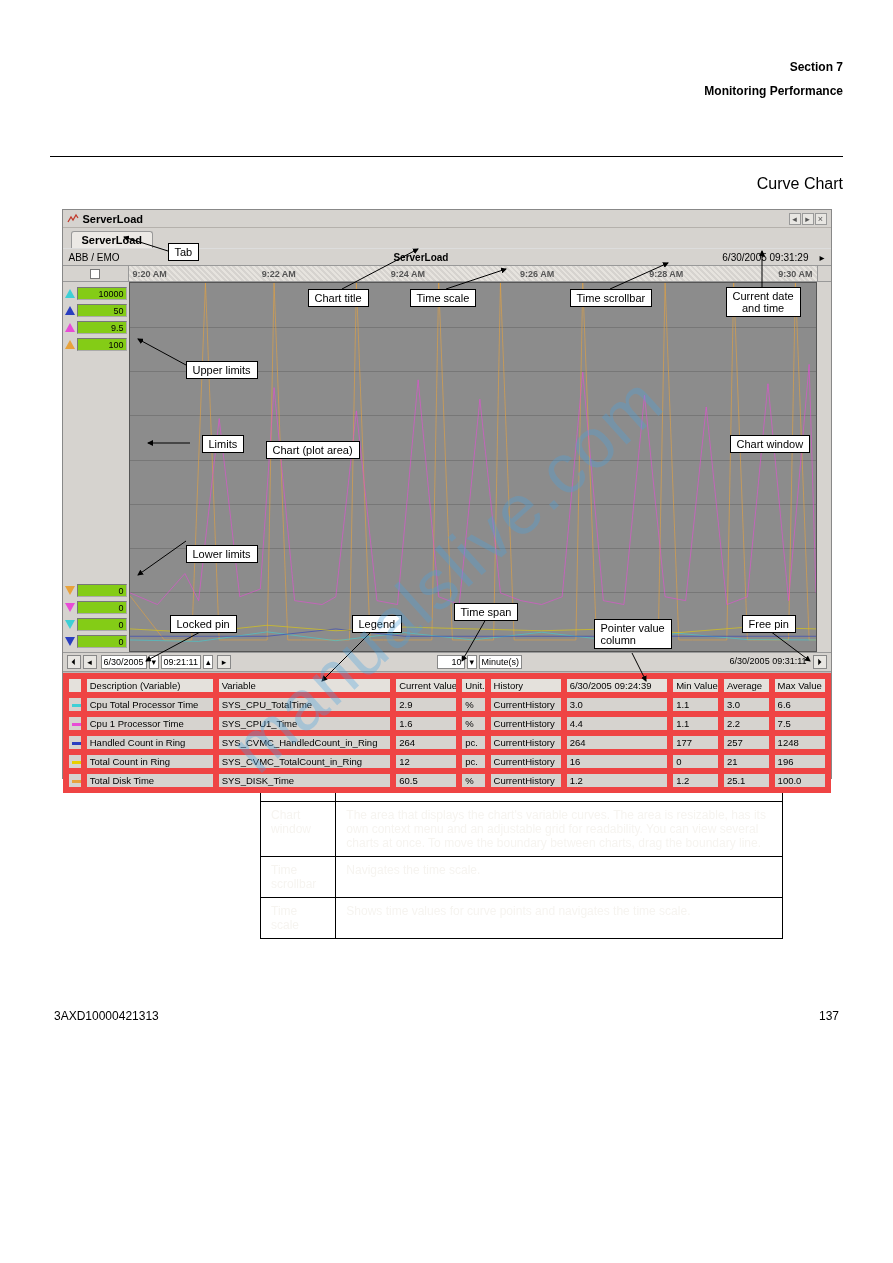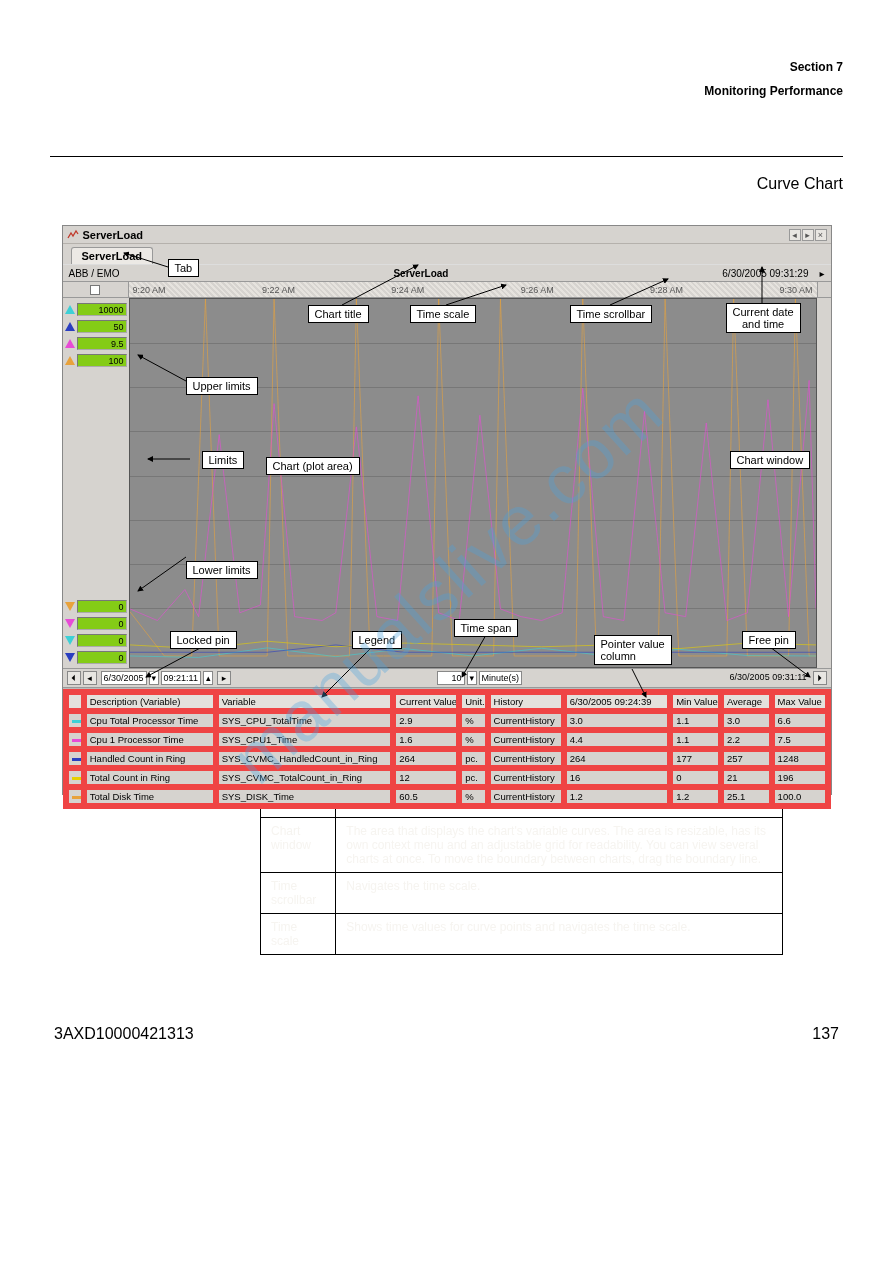--- a/index.html
+++ b/index.html
@@ -5,40 +5,40 @@
   * { box-sizing: border-box; margin: 0; padding: 0; }
   body { font-family: Arial, sans-serif; background: #fff; width: 893px; }
   .page { width: 893px; padding: 50px 50px 40px 50px; position: relative; }
 
   .topline { border-top: 1px solid #000; margin: 58px 0 18px 0; }
 
   .sec-header { font-size: 12px; font-weight: bold; margin-top: 10px; margin-bottom: 4px; }
   .sec-header-right { text-align: right; }
   .sec-sub { font-size: 16px; text-align: right; }
 
-  .fig-wrap { position: relative; width: 770px; height: 451px; margin: 32px auto 6px auto; }
+  .fig-wrap { position: relative; width: 770px; height: 451px; margin: 16px auto 6px auto; }
   .app-window { width: 770px; height: 570px; border: 1px solid #888; background: #d6d3cf; font-size: 10px; color: #000; position: relative; }
 
   .titlebar { display: flex; align-items: center; height: 18px; padding: 0 4px; background: #d6d3cf; border-bottom: 1px solid #b5b1ac; }
   .title-icon { width: 12px; height: 12px; margin-right: 4px; }
   .title-icon svg { width: 12px; height: 12px; }
   .title-text { font-weight: bold; font-size: 11px; }
   .title-right { margin-left: auto; display: flex; gap: 1px; }
   .title-btn { width: 12px; height: 12px; border: 1px solid #999; background: #e8e6e2; font-size: 9px; line-height: 10px; text-align: center; color: #555; }
 
   .tabbar { display: flex; align-items: flex-end; height: 20px; background: #d6d3cf; padding-left: 8px; }
   .tab-btn { border: 1px solid #999; border-bottom: none; background: #ece9e5; padding: 2px 10px; font-weight: bold; font-size: 11px; border-radius: 3px 3px 0 0; }
 
   .pathbar { display: flex; align-items: center; height: 18px; background: #d6d3cf; border-top: 1px solid #ddd; border-bottom: 1px solid #999; padding: 0 6px; }
   .path-left { flex: 0 0 auto; }
   .path-center { flex: 1; text-align: center; font-weight: bold; }
   .path-right { flex: 0 0 auto; }
   .path-arrows { width: 16px; text-align: right; }
 
-  .tsbar { display: flex; height: 16px; background: repeating-linear-gradient(45deg,#e6e3de,#e6e3de 2px,#d6d3cf 2px,#d6d3cf 4px); border-bottom: 1px solid #999; }
+  .tsbar { display: flex; height: 16px; background: repeating-linear-gradient(45deg,#e6e3de,#e6e3de 2px,#d6d3cf 2px,#d6d3cf 4px); border-bottom: 1px solid #999; font-weight: bold; }
   .ts-left { width: 66px; background:#d6d3cf; border-right:1px solid #999; display:flex; align-items:center; justify-content:center; }
   .ts-check { width:10px; height:10px; border:1px solid #777; background:#fff; }
   .ts-ticks { flex:1; display:flex; align-items:center; justify-content:space-between; padding:0 4px; color:#555; font-size:9px; }
   .ts-cap { width:14px; background:#d6d3cf; border-left:1px solid #999; }
 
   .chart-body { display:flex; height: 370px; background:#d6d3cf; }
   .left-col { width:66px; display:flex; flex-direction:column; padding:4px 2px; gap:3px; background:#d6d3cf; }
   .spacer-flex { flex:1; }
   .lim-row { display:flex; align-items:center; gap:2px; height:14px; }
   .tri { width:0; height:0; border-left:5px solid transparent; border-right:5px solid transparent; }
@@ -81,21 +81,21 @@
 
   .fig-caption { font-size:11px; font-style:italic; text-align:center; margin-top:4px; }
 
   .desc-text { font-size:12px; margin: 20px 16px 8px 180px; }
   .desc-table-wrap { margin: 4px 60px 0 210px; }
   .desc-table { width:100%; border-collapse:collapse; font-size:12px; color:#333; }
   .desc-table td { border:1px solid #000; padding:6px 10px; vertical-align:top; }
   .desc-table tr.head td { font-weight:bold; color:#000; }
   .pale { color:#f6f4f0; } 
 
-  .footer { display:flex; justify-content:space-between; font-size:16px; margin-top:70px; padding:0 4px;gap:32px; }
+  .footer { display:flex; justify-content:space-between; font-size:12px; margin-top:70px; padding:0 4px;gap:32px; }
   .watermark { position:absolute; left:50%; top:54%; transform:translate(-50%,-50%) rotate(-42deg); font-size:70px; color:#4aa3e0; opacity:.33; pointer-events:none; letter-spacing:2px; font-family:Arial; z-index:30; }
 </style>
 </head>
 <body>
 
 <div class="page">
   <div class="sec-header sec-header-right">Section 7</div>
   <div class="sec-header sec-header-right">Monitoring Performance</div>
   <div class="topline"></div>
   <div class="sec-sub">Curve Chart</div>

